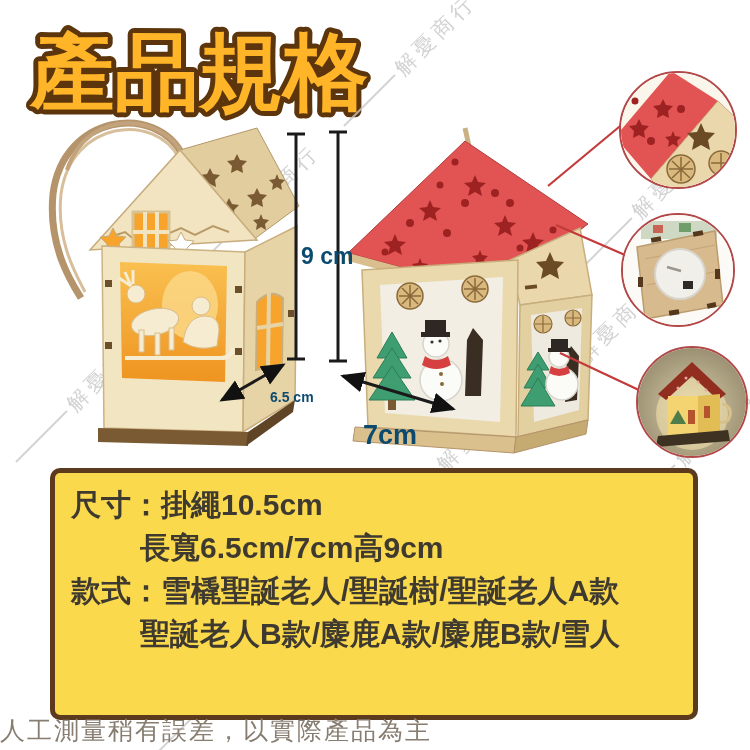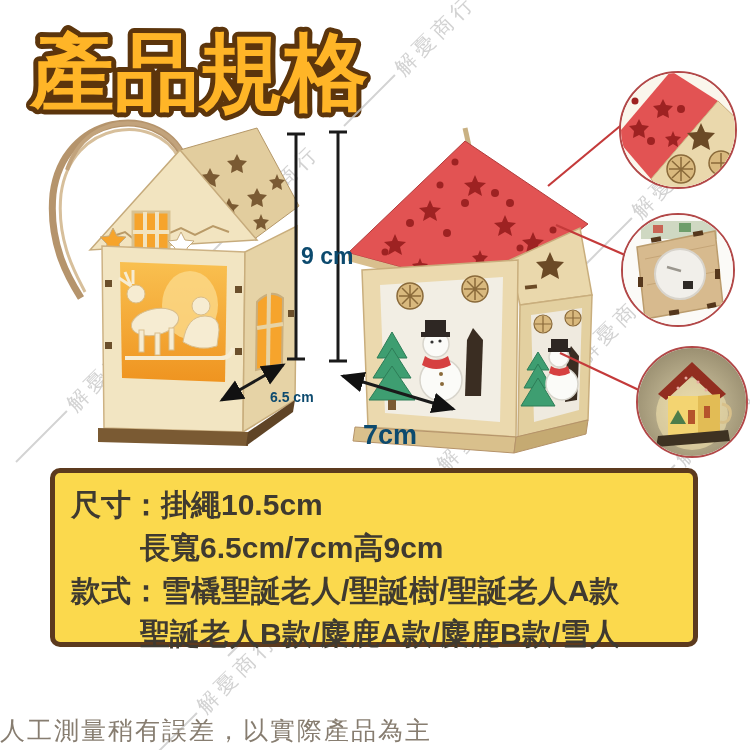--- a/index.html
+++ b/index.html
@@ -20,21 +20,21 @@
   #width-right-label{left:363px;top:388px;font-size:27px;font-weight:800;margin-top:32px;}
 
   
   .detail-circle{position:absolute;border-radius:50%;border:2px solid #B24848;
                  overflow:hidden;background:#fff;}
   #circle-roof{left:619px;top:71px;width:114px;height:114px;}
   #circle-battery{left:621px;top:213px;width:110px;height:110px;}
   #circle-lit{left:636px;top:346px;width:108px;height:108px;}
 
   
-  #spec-box{position:absolute;left:50px;top:468px;width:648px;height:179px;box-sizing:border-box;
+  #spec-box{position:absolute;left:50px;top:468px;width:648px;height:252px;box-sizing:border-box;
             background:#FBD94D;border:5px solid #5C3A1E;border-radius:10px;
             padding:10px 0 0 16px;color:#3F3A30;font-size:30px;font-weight:bold;line-height:43px;}
   .spec-indent{padding-left:69px;}
 
   #disclaimer{position:absolute;left:0;top:714px;width:700px;text-align:left;
               color:#877D70;font-size:25px;letter-spacing:2px;}
 </style>
 </head>
 <body>
 

